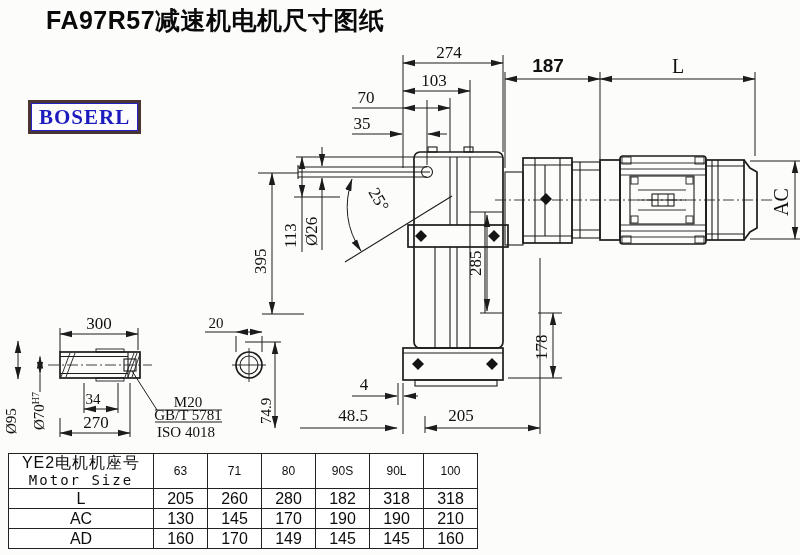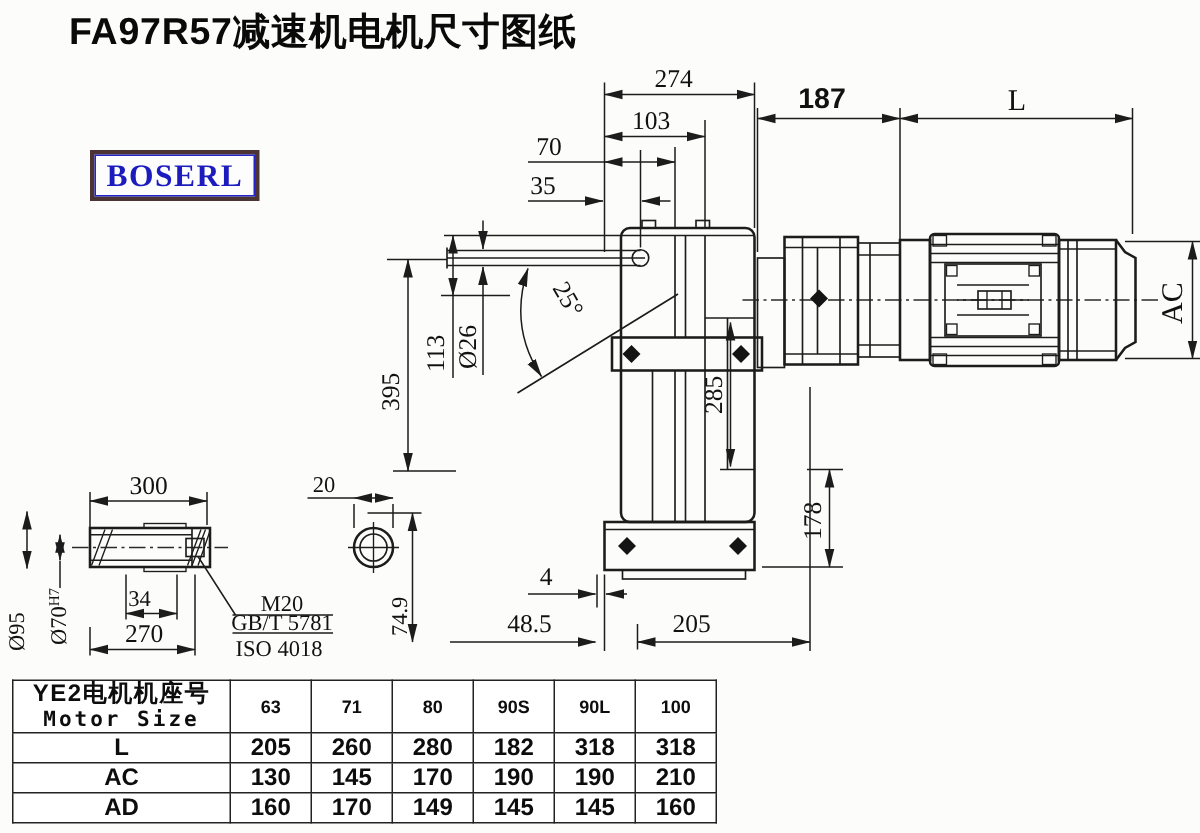--- a/index.html
+++ b/index.html
@@ -7,21 +7,21 @@
     width:800px;height:555px;position:relative;
     background:#fcfcfb;overflow:hidden;
     font-family:"Liberation Sans",sans-serif;color:#111;
   }
   .title{
     position:absolute;left:6px;top:4px;
     font-size:25px;font-weight:bold;letter-spacing:0.5px;color:#0a0a0a;
     font-family:"Liberation Sans",sans-serif;white-space:nowrap;margin-left:40px;
   }
   .logo{
-    position:absolute;left:60px;top:100px;
+    position:absolute;left:28px;top:100px;
     border:3px solid #4a3434;background:#fdfdfd;padding:0;
   }
   .logo-inner{
     border:1px solid #2323c8;padding:0 7px;
     font-family:"Liberation Serif",serif;font-weight:bold;
     font-size:21px;color:#1c1cbe;letter-spacing:1px;line-height:26px;
   }
   svg{position:absolute;left:0;top:0;}
   svg text{font-family:"Liberation Serif",serif;font-size:17px;fill:#111;}
   svg text.sm{font-size:15px;}
@@ -29,21 +29,21 @@
   svg text.big{font-size:20px;}
   .ln{stroke:#1c1c1c;fill:none;stroke-width:1.1;}
   .thick{stroke-width:1.7;}
   .thin{stroke-width:0.9;}
   .dim{stroke:#1c1c1c;fill:none;stroke-width:1;}
   .cl{stroke:#2a2a2a;stroke-width:0.9;fill:none;stroke-dasharray:11 3 2 3;}
   .dia{fill:#141414;stroke:none;}
   table.spec{
     position:absolute;left:8px;top:453px;
     border-collapse:collapse;table-layout:fixed;
-    font-size:16px;color:#0d0d0d;background:#fff;font-weight:bold;
+    font-size:16px;color:#0d0d0d;background:#fff;
   }
   table.spec td{
     border:1.6px solid #222;text-align:center;vertical-align:middle;
     padding:0;height:19px;
   }
   td.hcell{width:144px;height:38px;line-height:1.15;}
   td.szcell{width:53px;height:38px;font-size:12px;}
   .hcn{font-size:16px;letter-spacing:1px;}
   .hen{font-family:"DejaVu Sans Mono","Liberation Mono",monospace;font-size:14px;letter-spacing:2px;}
 </style>

